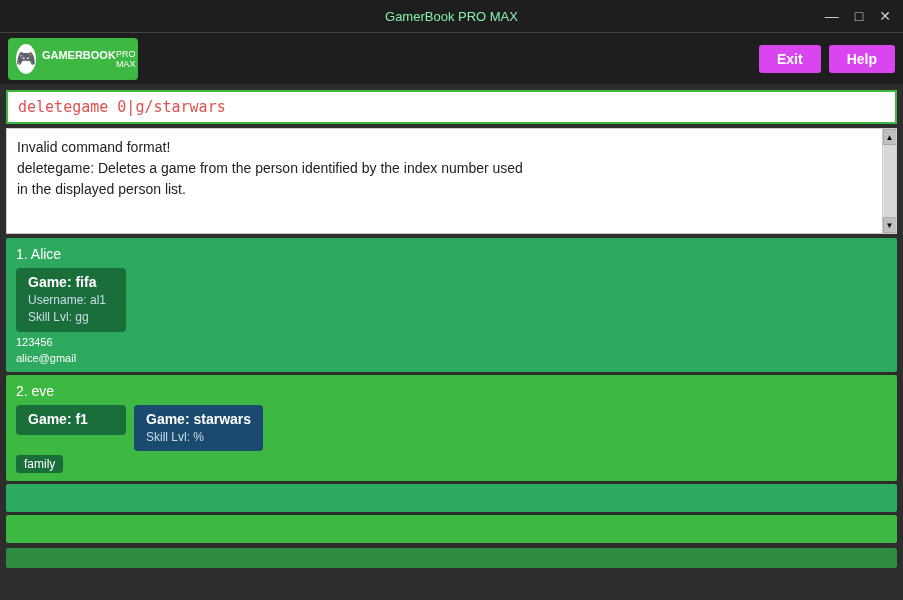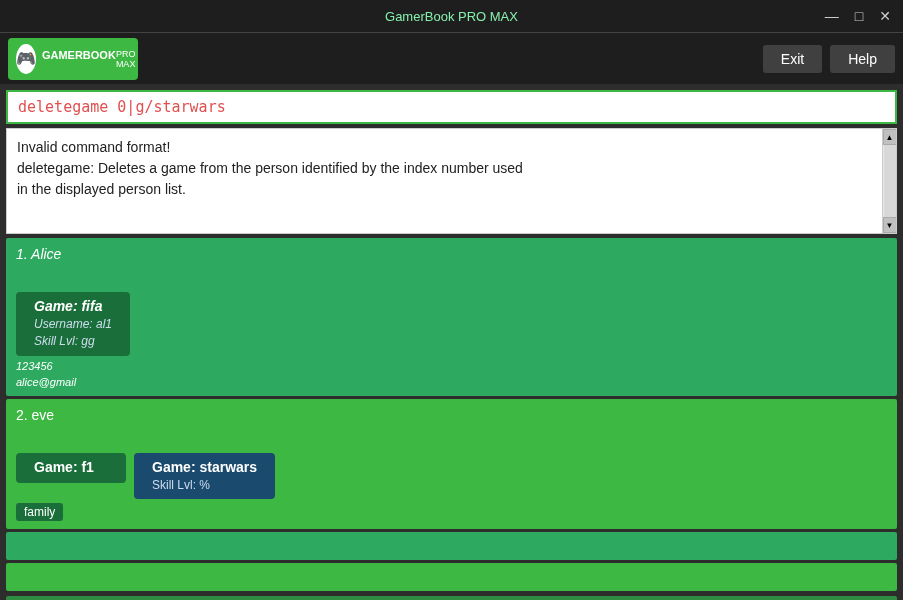--- a/index.html
+++ b/index.html
@@ -88,26 +88,26 @@
     }
     #logo-sub {
       color: white;
       font-size: 9px;
     }
     #header-buttons {
       display: flex;
       gap: 8px;
     }
     .header-btn {
-      background: #404040;
+      background: #d946ef;
       color: white;
       border: none;
       padding: 6px 18px;
       font-size: 14px;
-      font-weight: normal;
+      font-weight: bold;
       border-radius: 3px;
       cursor: pointer;
     }
 
     
     #command-bar {
       background: white;
       border: 2px solid #3cb843;
       margin: 6px 6px 4px 6px;
       padding: 6px 10px;
@@ -169,21 +169,20 @@
       overflow: hidden;
     }
 
     .person-row {
       padding: 8px 10px;
       margin-bottom: 3px;
       border-radius: 2px;
     }
     .person-row-1 {
       background: #2daa5f;
-      font-style: italic;
     }
     .person-row-2 {
       background: #3cb843;
     }
     .person-row-3 {
       background: #2daa5f;
       height: 28px;
     }
     .person-row-4 {
       background: #3cb843;
@@ -198,23 +197,22 @@
 
     .games-row {
       display: flex;
       gap: 8px;
       align-items: flex-start;
     }
 
     .game-card {
       background: #1a6e3a;
       border-radius: 4px;
-      padding: 6px 18px;
+      padding: 6px 12px;
       min-width: 110px;
-      margin-top: 24px;
     }
     .game-card-highlight {
       background: #1a4a6e;
     }
     .game-card-title {
       color: white;
       font-weight: bold;
       font-size: 14px;
       margin-bottom: 2px;
     }

